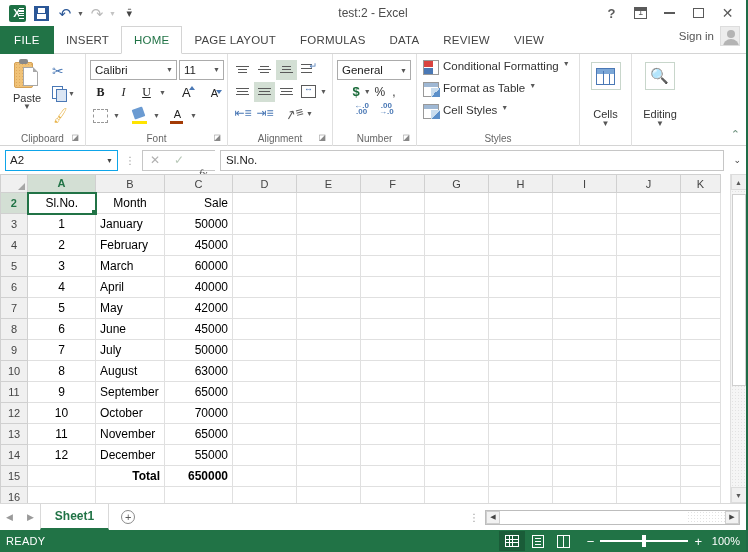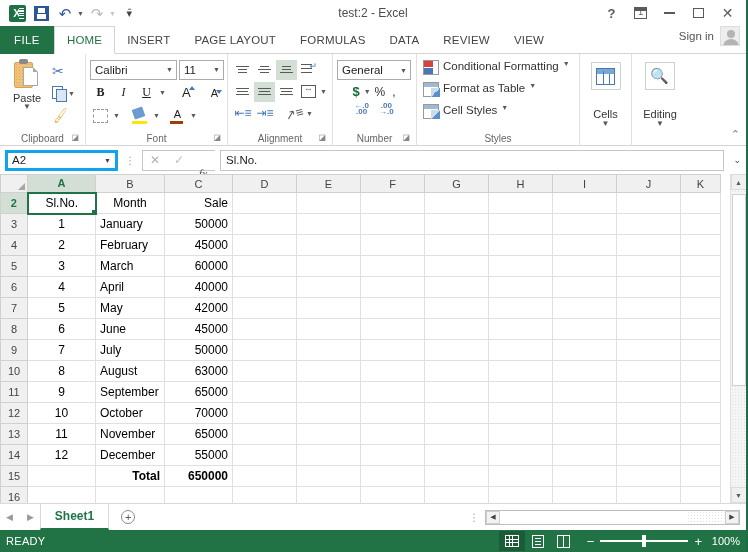--- a/index.html
+++ b/index.html
@@ -164,21 +164,21 @@
   .cells-ico::before{content:"";position:absolute;left:0;top:0;right:0;height:5px;background:#7ba7d7;}
   .cells-ico::after{content:"";position:absolute;left:6px;top:5px;width:1px;bottom:0;background:#4a78b5;
                     box-shadow:6px 0 0 #4a78b5, 0 -3px 0 #4a78b5;}
   .editing-ico { font-size:15px; color:#444; }
   .bigbtn .bl { font-size:11px; color:#333; margin-top:18px;}
   .bigbtn .bc { font-size:8px; color:#555; line-height:8px;}
   .ribbon-collapse { position:absolute; right:6px; bottom:4px; font-size:11px; color:#6a8f7a; }
 
   
   .fbar { height: 28px; display: flex; align-items: center; padding: 0 5px; gap: 5px; background:#fff;}
-  .namebox { width: 113px; height: 21px; border: 3px solid #0ea5e9; display: flex; align-items: center;
+  .namebox { width: 113px; height: 21px; border: 1px solid #0ea5e9; display: flex; align-items: center;
              padding: 0 4px; font-size: 11.5px; color: #222; background:#fff;}
   .namebox .nv { flex: 1; }
   .namebox .nc { font-size: 7px; color: #444; }
   .fb-dots { color: #999; font-size: 10px; letter-spacing:0; padding:0 2px;}
   .fb-btns { display: flex; align-items: center; border: 1px solid #c6c6c6; border-right:none; height: 21px; }
   .fb-btn { width: 24px; height: 19px; display: flex; align-items: center; justify-content: center;
             font-size: 12px; color: #b0b0b0; }
   .fb-btn.fx { color: #555; font-style: italic; font-family:"Liberation Serif",serif; font-size:12px;margin-top:28px;}
   .fb-btn.ok { color: #b9c9b9; }
   .fbinput { flex: 1; height: 21px; border: 1px solid #c6c6c6; display: flex; align-items: center;
@@ -303,22 +303,22 @@
           <div class="max-ico"></div>
         </div>
       <div class="win-btn">
           <span class="close-x">✕</span>
         </div>
     </div>
   </div>
 
   <div class="tabbar">
     <div class="tab-file">FILE</div>
+    <div class="tab">INSERT</div>
     <div class="tab active">HOME</div>
-    <div class="tab">INSERT</div>
     <div class="tab">PAGE LAYOUT</div>
     <div class="tab">FORMULAS</div>
     <div class="tab">DATA</div>
     <div class="tab">REVIEW</div>
     <div class="tab">VIEW</div>
     <div class="signin">
       <span class="signin-txt">Sign in</span>
       <div class="avatar"></div>
     </div>
   </div>

